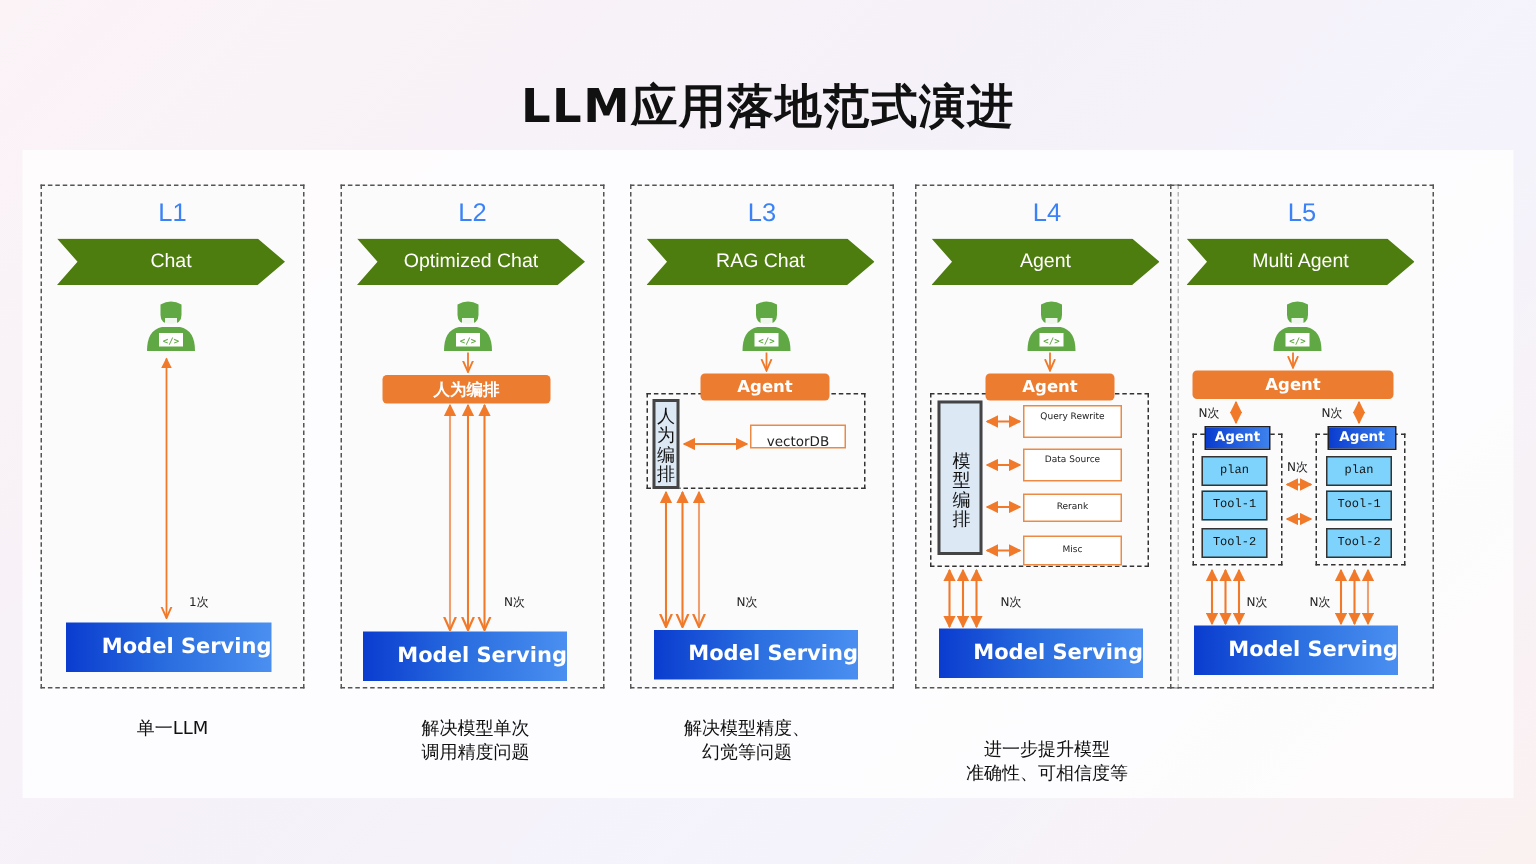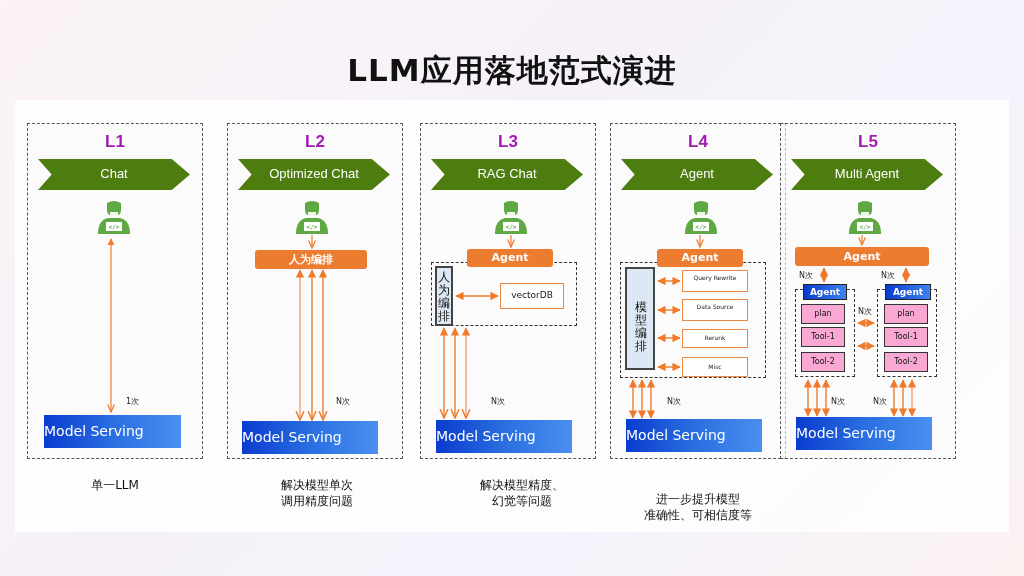--- a/index.html
+++ b/index.html
@@ -2,36 +2,36 @@
 <html><head>
 <meta charset="utf-8">
 <style>
   html,body{margin:0;padding:0;}
   body{width:1024px;height:576px;overflow:hidden;position:relative;
        font-family:"DejaVu Sans","Liberation Sans",sans-serif;
        background:linear-gradient(135deg,#fbf3f6 0%,#f6f1f9 40%,#f4f3fb 70%,#fbf1f1 100%);}
   .title{position:absolute;left:0;width:1024px;top:50px;text-align:center;font-size:31px;font-weight:bold;color:#111;letter-spacing:1px;}
   .panel{position:absolute;left:15px;top:100px;width:994px;height:432px;background:rgba(255,255,255,0.78);}
   .col{position:absolute;top:123px;width:176px;height:336px;border:1px dashed #555;box-sizing:border-box;background:rgba(250,250,250,0.6);}
-  .lvl{position:absolute;left:0;width:100%;top:8px;text-align:center;font-size:17px;color:#a21caf;font-family:"Liberation Sans",sans-serif;font-weight:bold;}
+  .lvl{position:absolute;left:0;width:100%;top:8px;text-align:center;font-size:17px;color:#3b82f6;font-family:"Liberation Sans",sans-serif;}
   .chev{position:absolute;left:10px;top:35px;width:152px;height:31px;background:#4d7c0f;
         clip-path:polygon(0 0,88% 0,100% 50%,88% 100%,0 100%,9% 50%);}
   .chev span{position:absolute;left:0;right:0;top:7px;text-align:center;color:#fff;font-size:13px;font-family:"Liberation Sans",sans-serif;}
   .user{position:absolute;top:76px;width:40px;height:34px;}
   .ms{position:absolute;height:33px;background:linear-gradient(90deg,#0a3ccf 0%,#2a6ee0 50%,#4a8ff0 100%);
-      color:#fff;font-weight:normal;font-size:14px;text-align:left;line-height:33px;font-family:"DejaVu Sans",sans-serif;}
+      color:#fff;font-weight:bold;font-size:14px;text-align:right;line-height:33px;font-family:"DejaVu Sans",sans-serif;}
   .obox{position:absolute;background:#ec7c30;color:#fff;font-weight:bold;font-size:11px;text-align:center;border-radius:3px;}
   .lbl{position:absolute;font-size:8px;color:#222;}
   .desc{position:absolute;top:477px;width:180px;text-align:center;font-size:12px;line-height:16px;color:#111;}
   svg.ov{position:absolute;left:0;top:0;overflow:visible;}
   .dash{position:absolute;border:1px dashed #333;box-sizing:border-box;}
   .vbox{position:absolute;background:#dde8f5;border:2px solid #444;box-sizing:border-box;color:#111;font-size:12px;
         text-align:center;}
   .wbox{position:absolute;background:#fff;border:1.5px solid #ec8a45;box-sizing:border-box;text-align:center;color:#222;}
-  .tbox{position:absolute;background:#f9a8d4;border:1.5px solid #333;box-sizing:border-box;text-align:center;font-size:8px;color:#111;line-height:18px;}
+  .tbox{position:absolute;background:#7dd3fc;border:1.5px solid #333;box-sizing:border-box;text-align:center;font-size:8px;color:#111;line-height:18px;font-family:Liberation Mono, monospace;}
   .bagent{position:absolute;background:linear-gradient(90deg,#0a3ccf,#3d82ee);border:1px solid #222;color:#fff;font-weight:bold;font-size:9px;text-align:center;line-height:14px;}
 </style>
 </head>
 <body>
 
 <div class="title">LLM应用落地范式演进</div>
 <div class="panel"></div>
 
 <svg width="0" height="0" style="position:absolute">
   <defs>
@@ -96,32 +96,32 @@
   <div class="lvl">L3</div>
   <div class="chev">
       <span>RAG Chat</span>
     </div>
   <svg class="user" style="left:70px;">
       <use href="#usr"></use>
     </svg>
   <div class="dash" style="left:10px;top:138px;width:146px;height:64px;"></div>
   <div class="obox" style="left:46px;top:125px;width:86px;height:18px;line-height:18px;">Agent</div>
   <div class="vbox" style="left:14px;top:142px;width:18px;height:60px;line-height:13px;padding-top:3px;">人为编排</div>
-  <div class="wbox" style="left:79px;top:159px;width:64px;height:26px;line-height:23px;font-size:9px;">vectorDB</div>
+  <div class="wbox" style="left:79px;top:159px;width:64px;height:16px;line-height:23px;font-size:9px;">vectorDB</div>
   <svg class="ov" width="176" height="336">
     <line x1="90" y1="111" x2="90" y2="123" stroke="#f07a2a" stroke-width="1.2" marker-end="url(#av)"></line>
     <line x1="35" y1="172" x2="77" y2="172" stroke="#f07a2a" stroke-width="1.4" marker-start="url(#ah)" marker-end="url(#ah)"></line>
     <line x1="23" y1="204" x2="23" y2="294" stroke="#f07a2a" stroke-width="1.4" marker-start="url(#ah)" marker-end="url(#av)"></line>
     <line x1="34" y1="204" x2="34" y2="294" stroke="#f07a2a" stroke-width="1.4" marker-start="url(#ah)" marker-end="url(#av)"></line>
     <line x1="45" y1="204" x2="45" y2="294" stroke="#f0a070" stroke-width="1.4" marker-start="url(#ah)" marker-end="url(#av)"></line>
   </svg>
   <div class="lbl" style="left:70px;top:272px;">N次</div>
   <div class="ms" style="left:15px;width:136px;top:296px;">Model Serving</div>
 </div>
-<div class="desc" style="left:432px;font-family:Liberation Serif, serif;">
+<div class="desc" style="left:408px;font-family:Liberation Serif, serif;">
   <div>解决模型精度、</div>
   <div>幻觉等问题</div>
 </div>
 
 <div class="col" style="left:610px;">
   <div class="lvl">L4</div>
   <div class="chev">
       <span>Agent</span>
     </div>
   <svg class="user" style="left:70px;">

